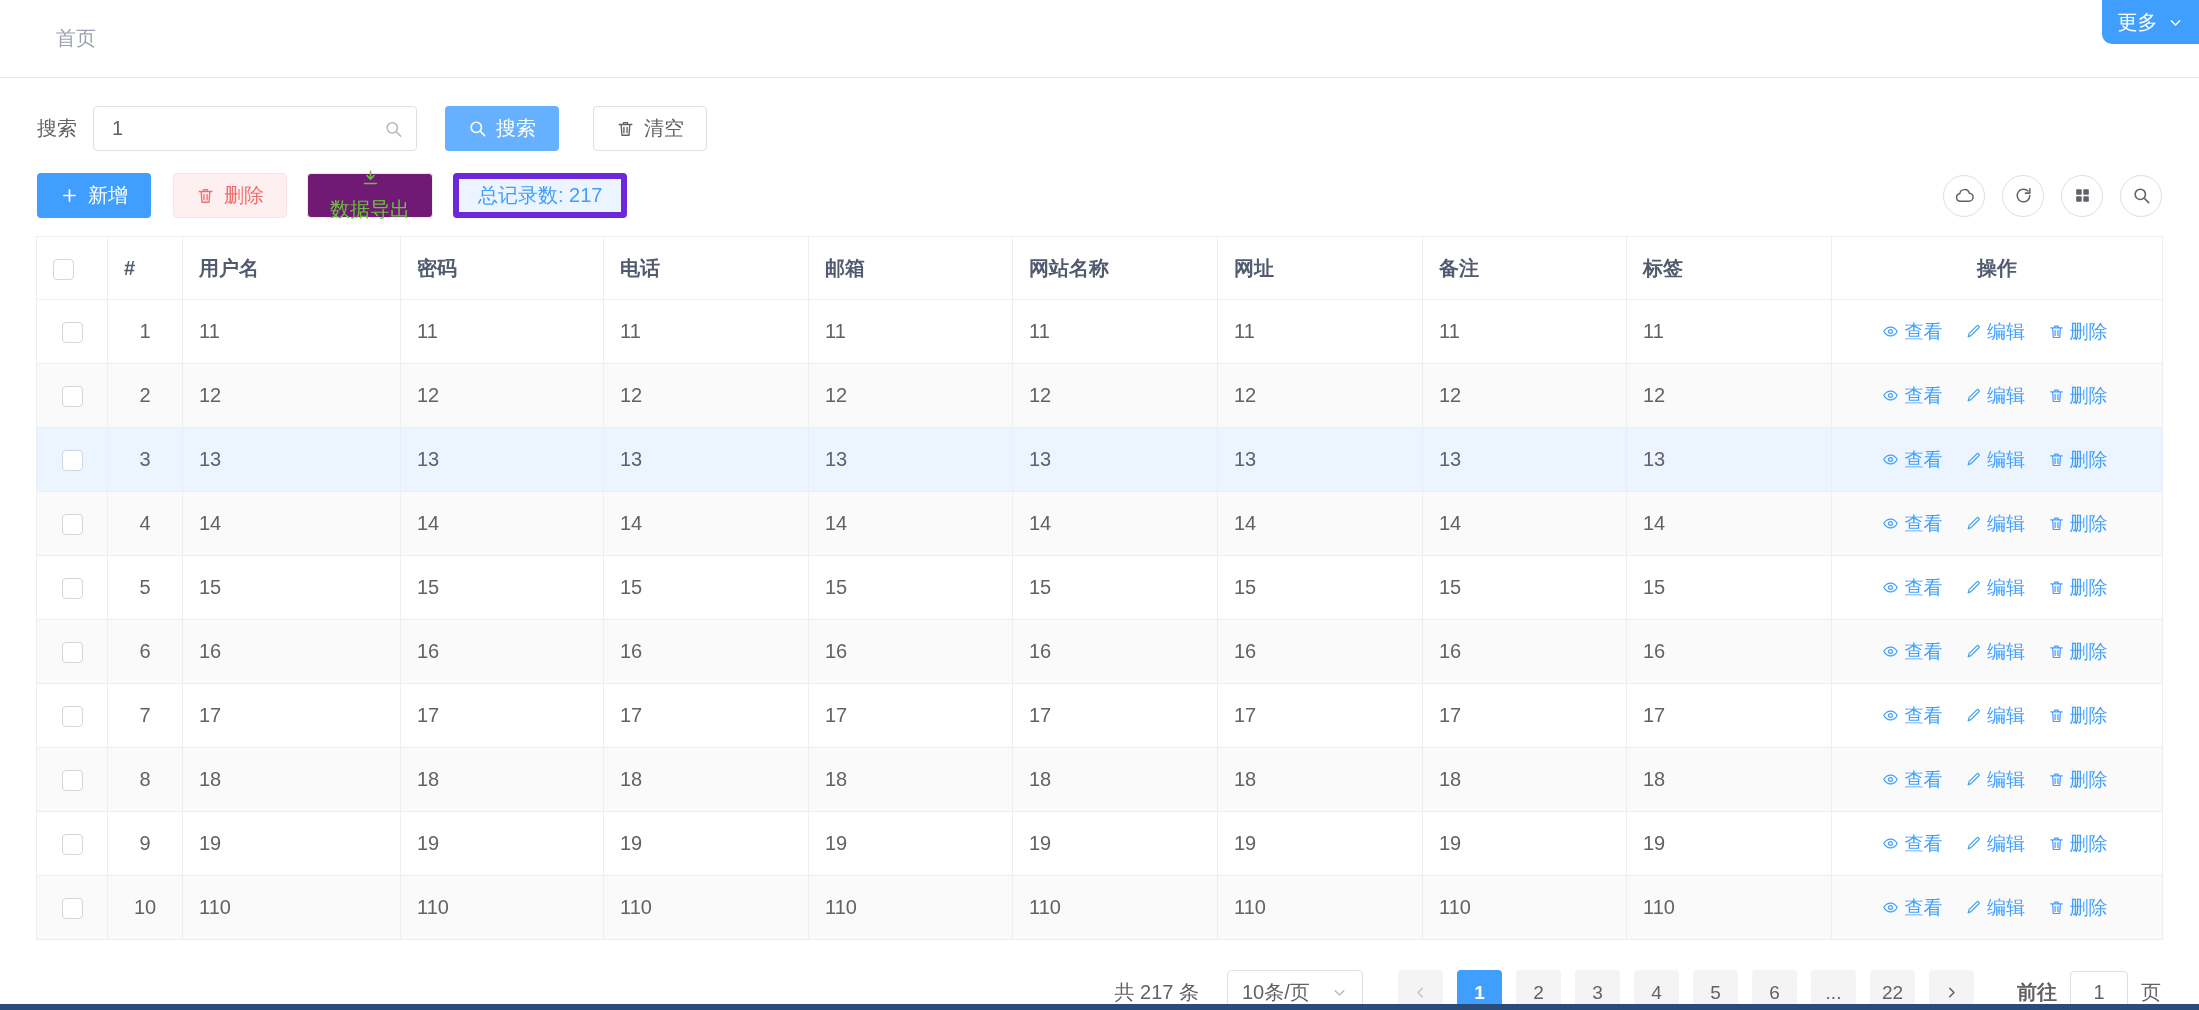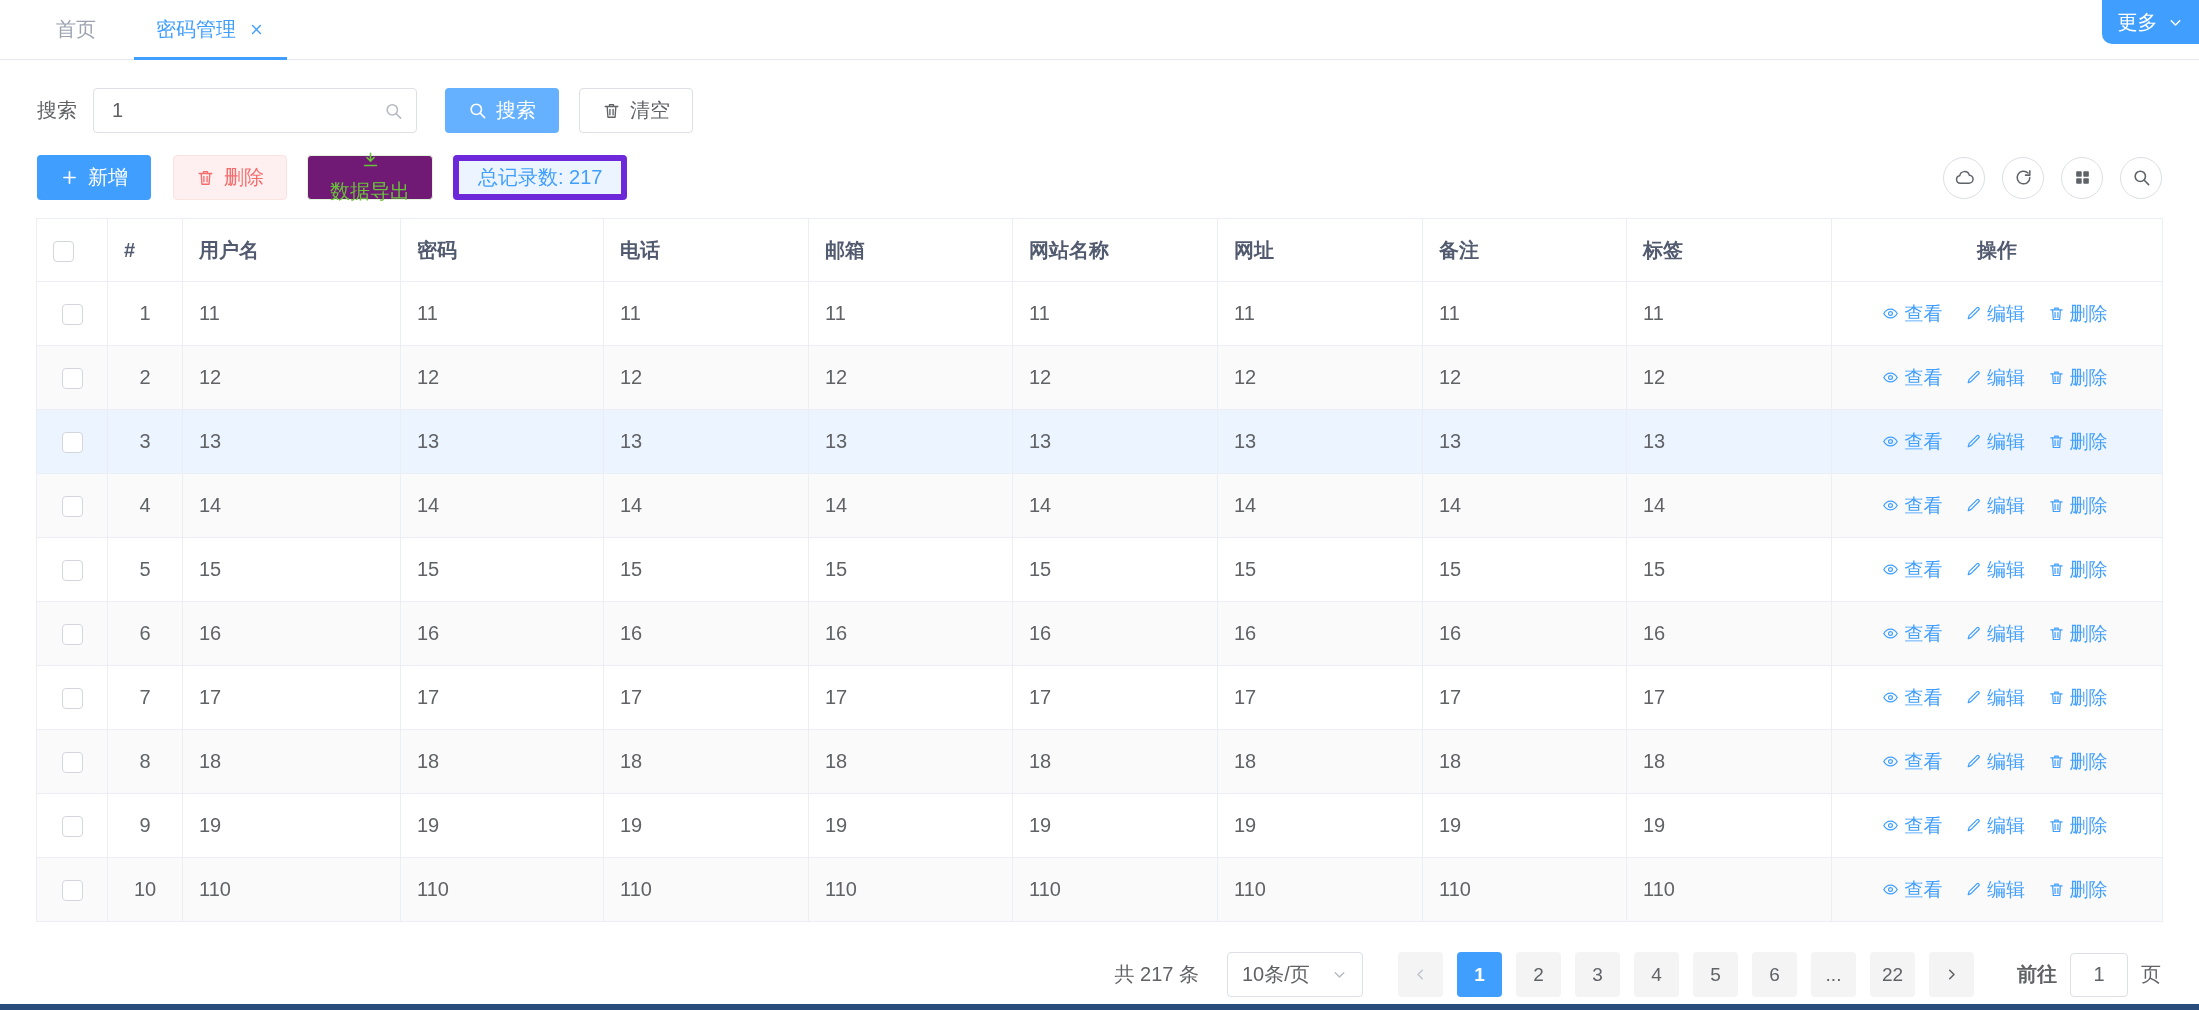--- a/index.html
+++ b/index.html
@@ -1,36 +1,36 @@
 <!DOCTYPE html>
 <html><head>
 <meta charset="utf-8">
 <style>
   *{box-sizing:border-box;margin:0;padding:0;}
   html,body{width:2199px;height:1010px;}
   body{font-family:"Liberation Sans","DejaVu Sans",sans-serif;background:#fff;position:relative;overflow:hidden;color:#606266;}
 
   
-  .tabbar{height:60px;border-bottom:1px solid #e4e7ed;display:flex;padding-left:26px;position:relative;background:#fff;}
+  .tabbar{height:78px;border-bottom:1px solid #e4e7ed;display:flex;padding-left:26px;position:relative;background:#fff;}
   .tab{display:flex;align-items:center;gap:12px;padding:0 30px;font-size:20px;color:#9ca3af;position:relative;cursor:pointer;}
   .tab.active{color:#409EFF;}
   .tab.active::after{content:"";position:absolute;left:8px;right:8px;bottom:-1px;height:3px;background:#409EFF;}
   .tab-close{display:flex;color:#409EFF;}
   .more-btn{position:absolute;right:0;top:0;height:44px;min-width:97px;background:#409EFF;color:#fff;border:none;border-radius:0 0 0 10px;font-size:20px;display:flex;align-items:center;justify-content:center;gap:9px;cursor:pointer;font-family:inherit;}
 
   
   .search-row{display:flex;align-items:center;margin:28px 37px 0 37px;}
   .search-label{font-size:20px;color:#606266;margin-right:16px;}
   .search-box{position:relative;width:324px;height:45px;margin-right:28px;}
   .search-input{width:100%;height:100%;border:1px solid #dcdfe6;border-radius:4px;padding:0 50px 0 18px;font-size:20px;color:#606266;outline:none;font-family:inherit;background:#fff;}
   .search-box .suffix{position:absolute;right:14px;top:50%;transform:translateY(-50%);color:#b6bac1;display:flex;}
 
   .btn{display:inline-flex;align-items:center;justify-content:center;gap:9px;height:45px;padding:0 22px;border-radius:4px;font-size:20px;border:1px solid transparent;cursor:pointer;font-family:inherit;white-space:nowrap;}
   .btn-search{background:#66b1ff;color:#fff;margin-right:20px;}
-  .btn-clear{background:#fff;border-color:#dcdfe6;color:#606266;}
+  .btn-clear{background:#fff;border-color:#dcdfe6;color:#606266;margin-left:14px;}
 
   
   .toolbar-row{display:flex;align-items:center;margin:22px 37px 0 37px;}
   .btn-add{background:#409EFF;color:#fff;margin-right:22px;}
   .btn-del{background:#fef0f0;border-color:#fde2e2;color:#f56c6c;margin-right:20px;}
   .btn-export{background:#701a75;border-color:#e1f3d8;color:#67c23a;margin-right:20px;flex-direction:column;}
   .badge-total{display:inline-flex;align-items:center;height:45px;padding:0 19px;background:#ecf5ff;border:6px solid #6d28d9;border-radius:4px;color:#409EFF;font-size:20px;}
   .icon-group{margin-left:auto;display:flex;gap:17px;}
   .icon-btn{width:42px;height:42px;border-radius:50%;border:1px solid #dcdfe6;background:#fff;color:#5f6368;display:flex;align-items:center;justify-content:center;cursor:pointer;}
 
@@ -115,28 +115,20 @@
       </symbol>
     <symbol id="i-close" viewBox="0 0 24 24">
         <path d="M6.5 6.5l11 11M17.5 6.5l-11 11" fill="none" stroke="currentColor" stroke-width="2" stroke-linecap="round"></path>
       </symbol>
   </defs>
 </svg>
 
 <div class="tabbar">
   <div class="tab">
     <span>首页</span>
-  </div>
-  <div class="tab active">
-    <span>密码管理</span>
-    <span class="tab-close">
-        <svg class="ic16">
-          <use href="#i-close"></use>
-        </svg>
-      </span>
   </div>
   <button class="more-btn">
     <span>更多</span>
     <span style="display:flex">
         <svg class="ic16">
           <use href="#i-chevdown"></use>
         </svg>
       </span>
   </button>
 </div>

